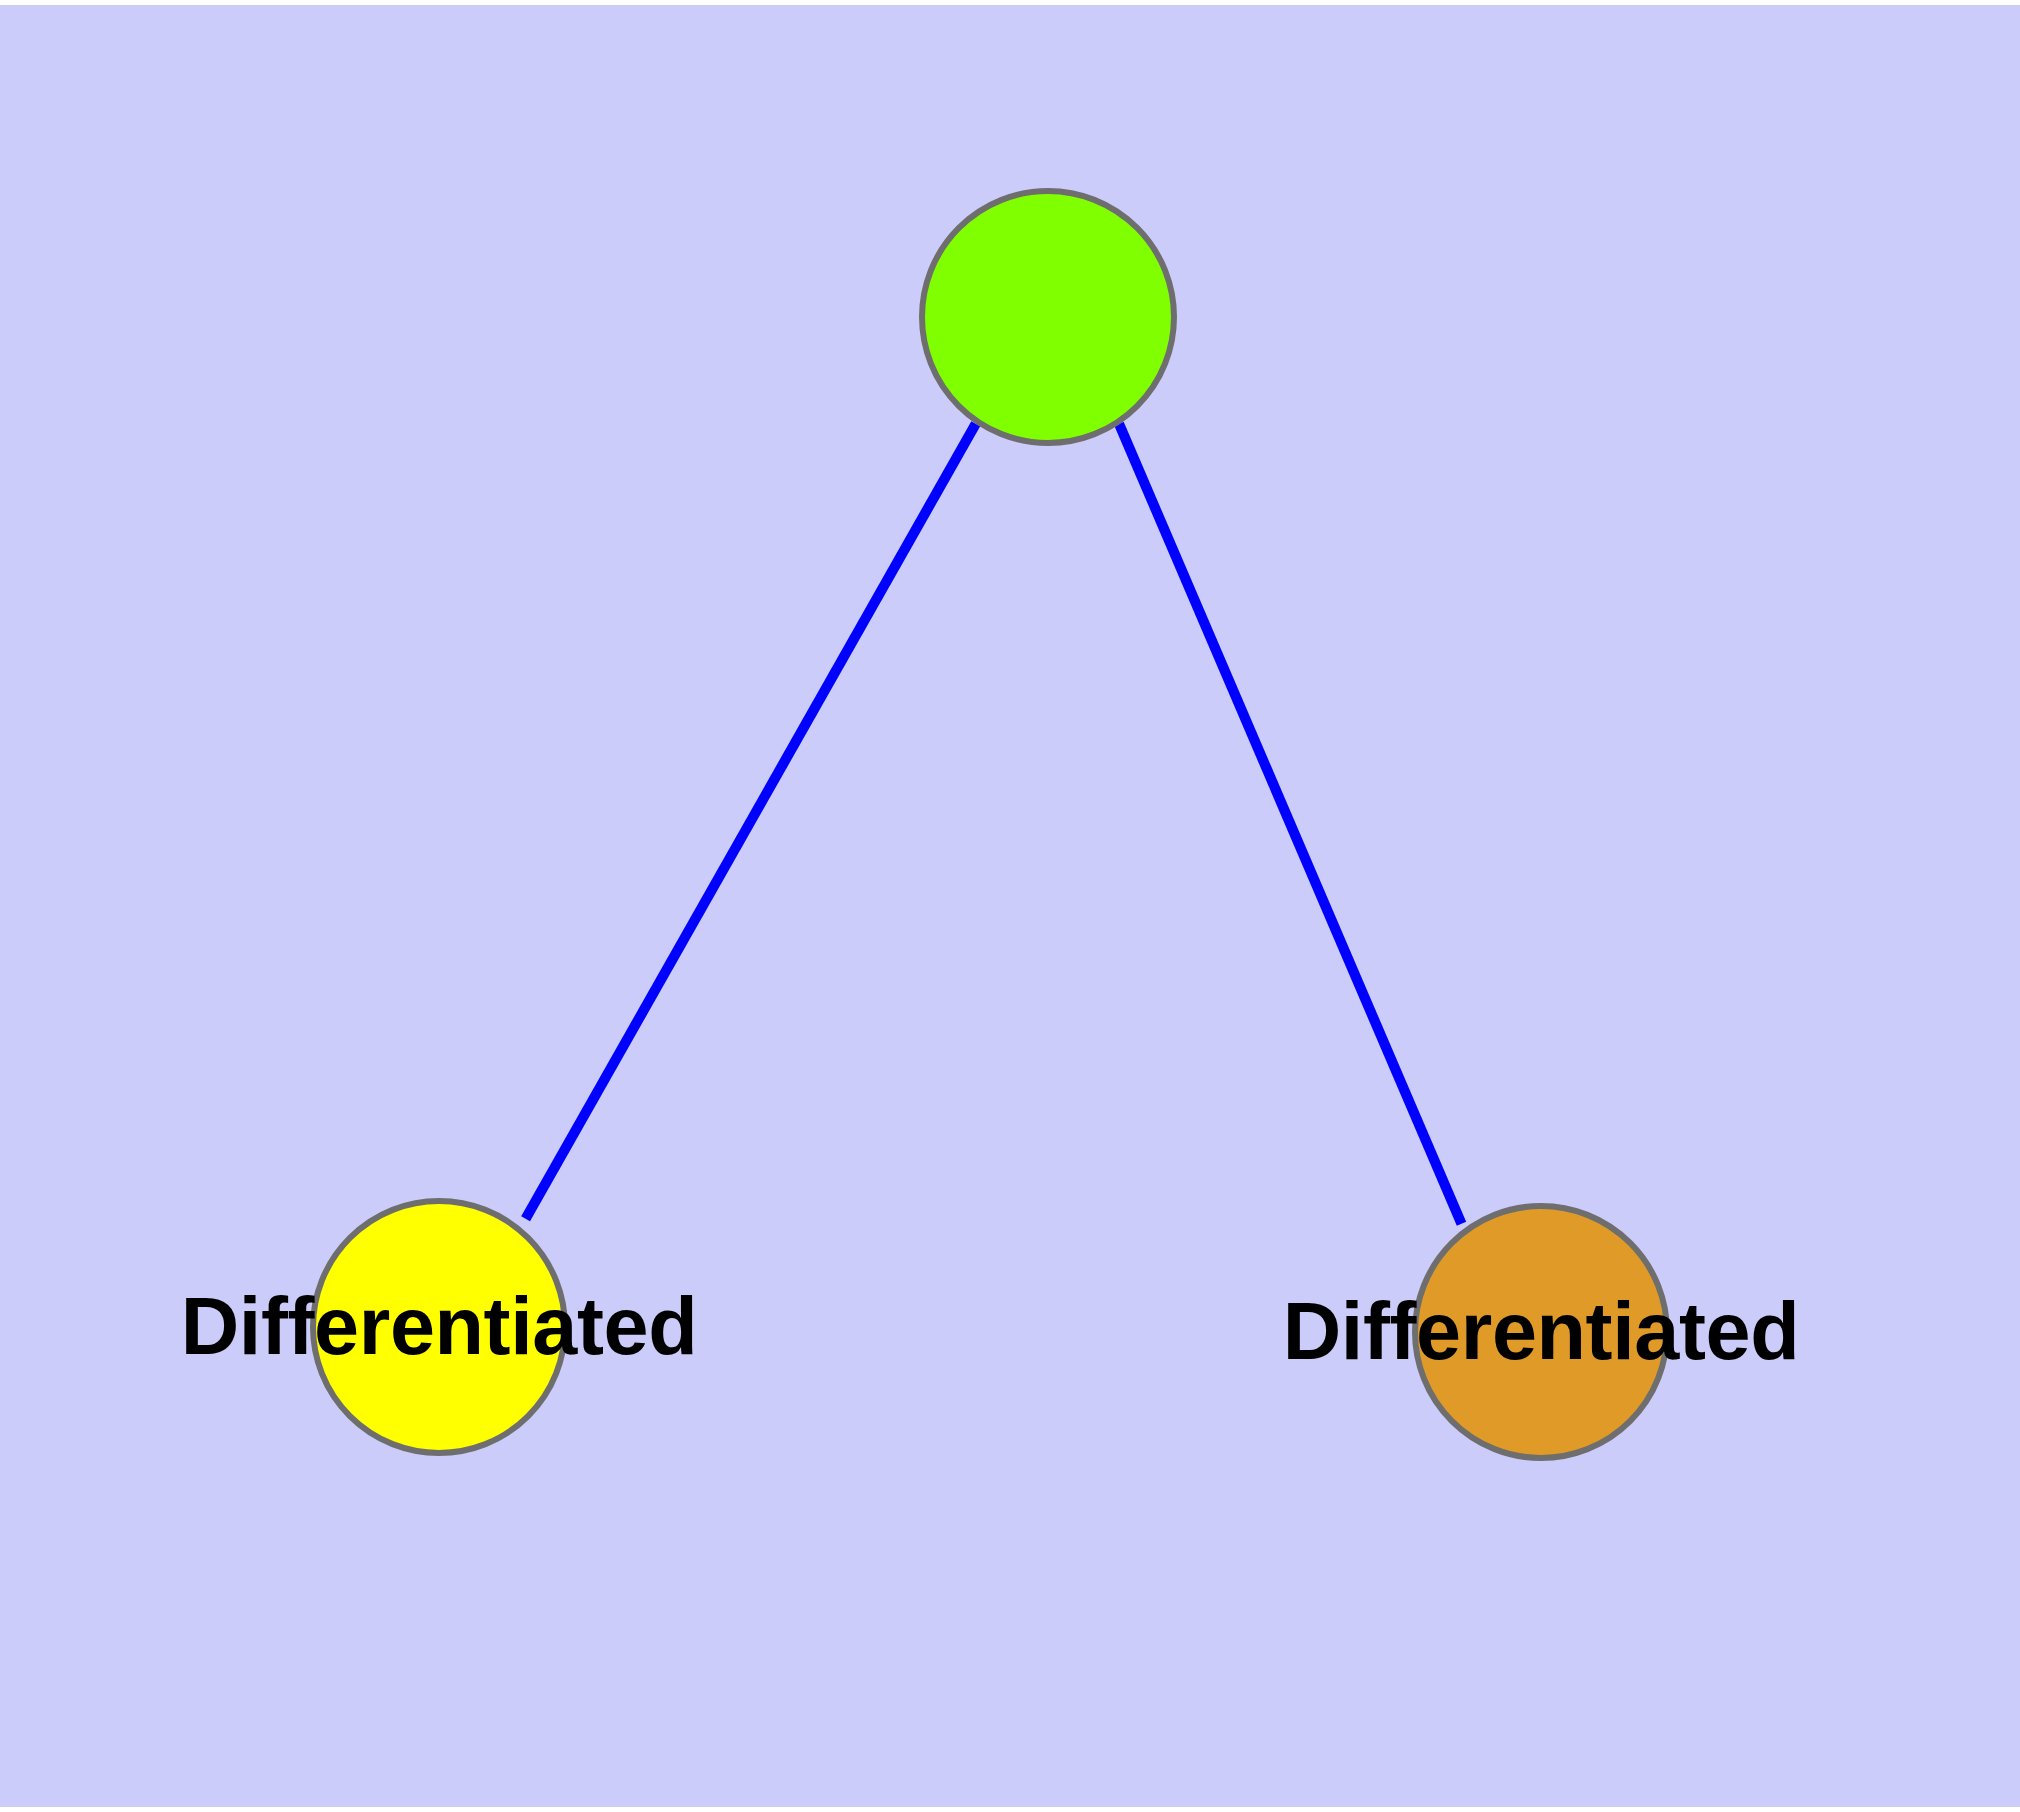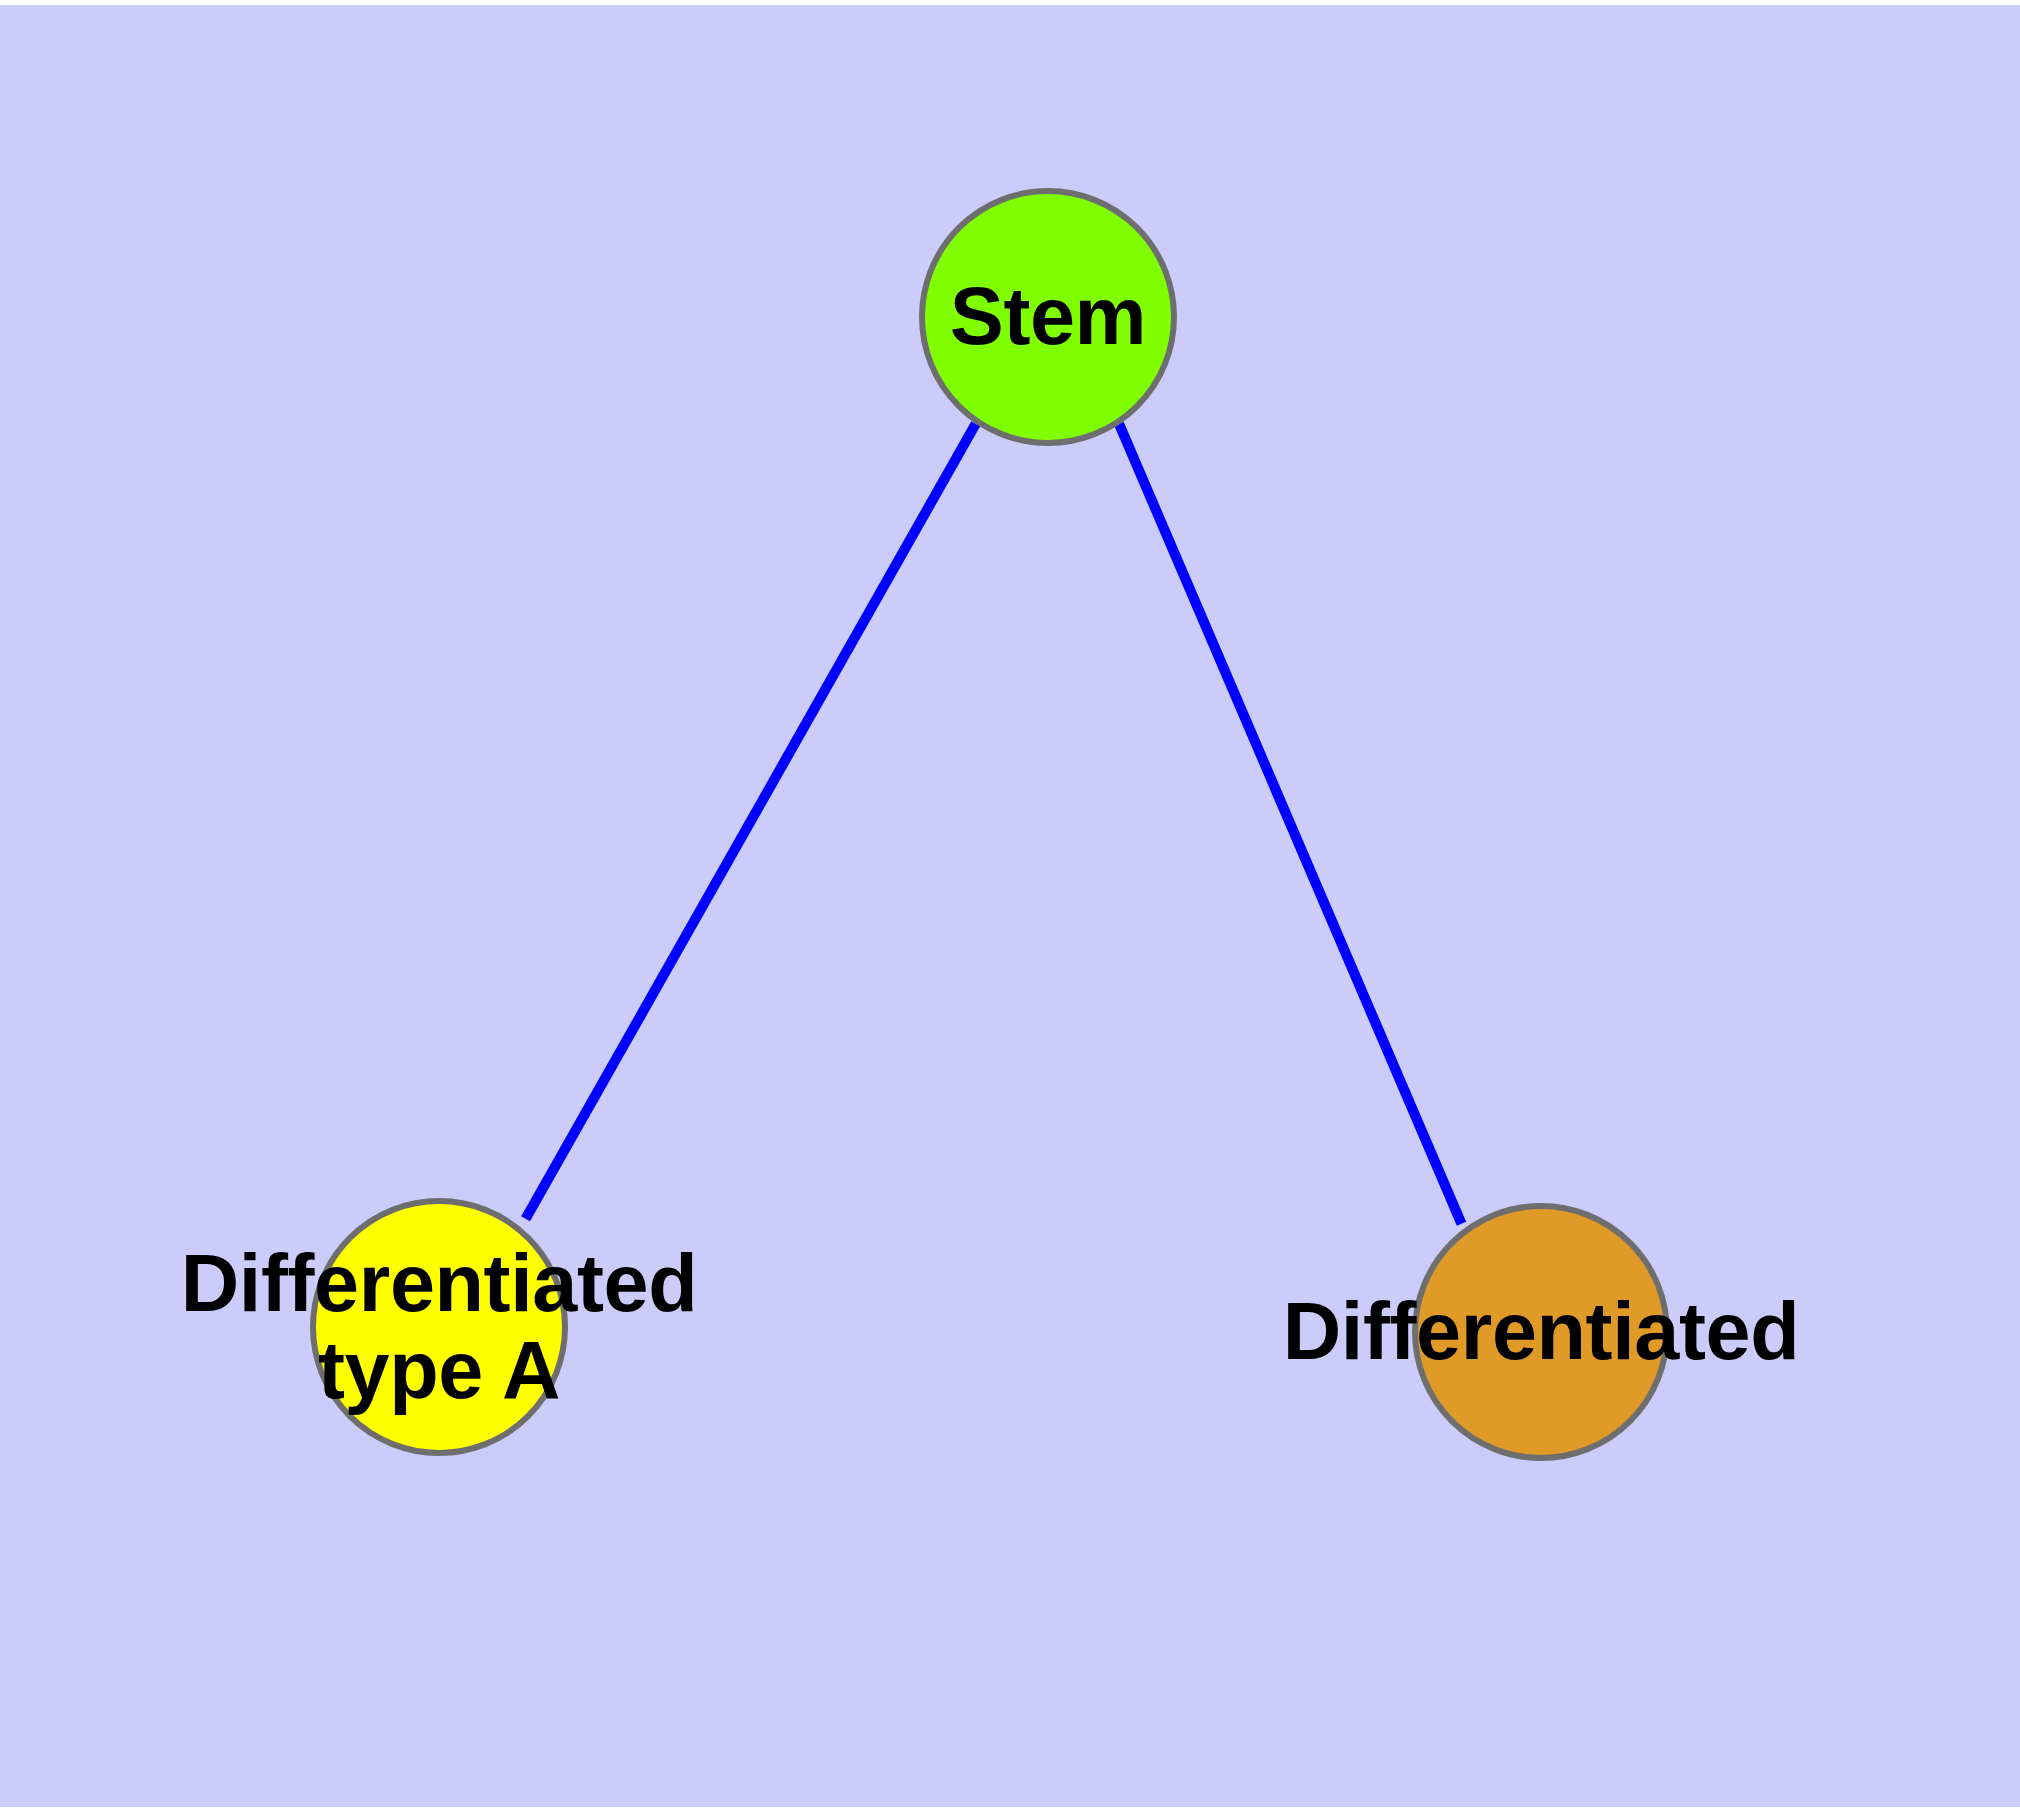--- a/index.html
+++ b/index.html
@@ -68,29 +68,25 @@
   <svg id="graph-svg" viewBox="0 0 2384 2138" preserveAspectRatio="none">
     <g id="edges-group">
         <line x1="1151" y1="500" x2="620" y2="1438" stroke="#0000ff" stroke-width="12" stroke-linecap="butt"></line>
         <line x1="1320" y1="500" x2="1724" y2="1444" stroke="#0000ff" stroke-width="12" stroke-linecap="butt"></line>
       </g>
   </svg>
 
   <div id="nodes-layer">
       <div class="node-group" style="left: 1048px; top: 317px; width: 258px; height: 258px;">
         <div class="node-circle" style="width: 258px; height: 258px; background: rgb(128, 255, 0); border-color: rgb(110, 110, 110); border-width: 6px;"></div>
-        <div class="node-label" style="font-size: 81px; color: rgb(0, 0, 0);">
-          <span class="lbl-line">Stem</span>
-        </div>
       </div>
       <div class="node-group" style="left: 439px; top: 1327px; width: 258px; height: 258px;">
         <div class="node-circle" style="width: 258px; height: 258px; background: rgb(255, 255, 0); border-color: rgb(110, 110, 110); border-width: 6px;"></div>
         <div class="node-label" style="font-size: 81px; color: rgb(0, 0, 0);">
           <span class="lbl-line">Differentiated</span>
-          <span class="lbl-line">type A</span>
         </div>
       </div>
       <div class="node-group" style="left: 1541px; top: 1332px; width: 258px; height: 258px;">
         <div class="node-circle" style="width: 258px; height: 258px; background: rgb(224, 154, 40); border-color: rgb(110, 110, 110); border-width: 6px;"></div>
         <div class="node-label" style="font-size: 81px; color: rgb(0, 0, 0);">
           <span class="lbl-line">Differentiated</span>
         </div>
       </div>
     </div>
 

